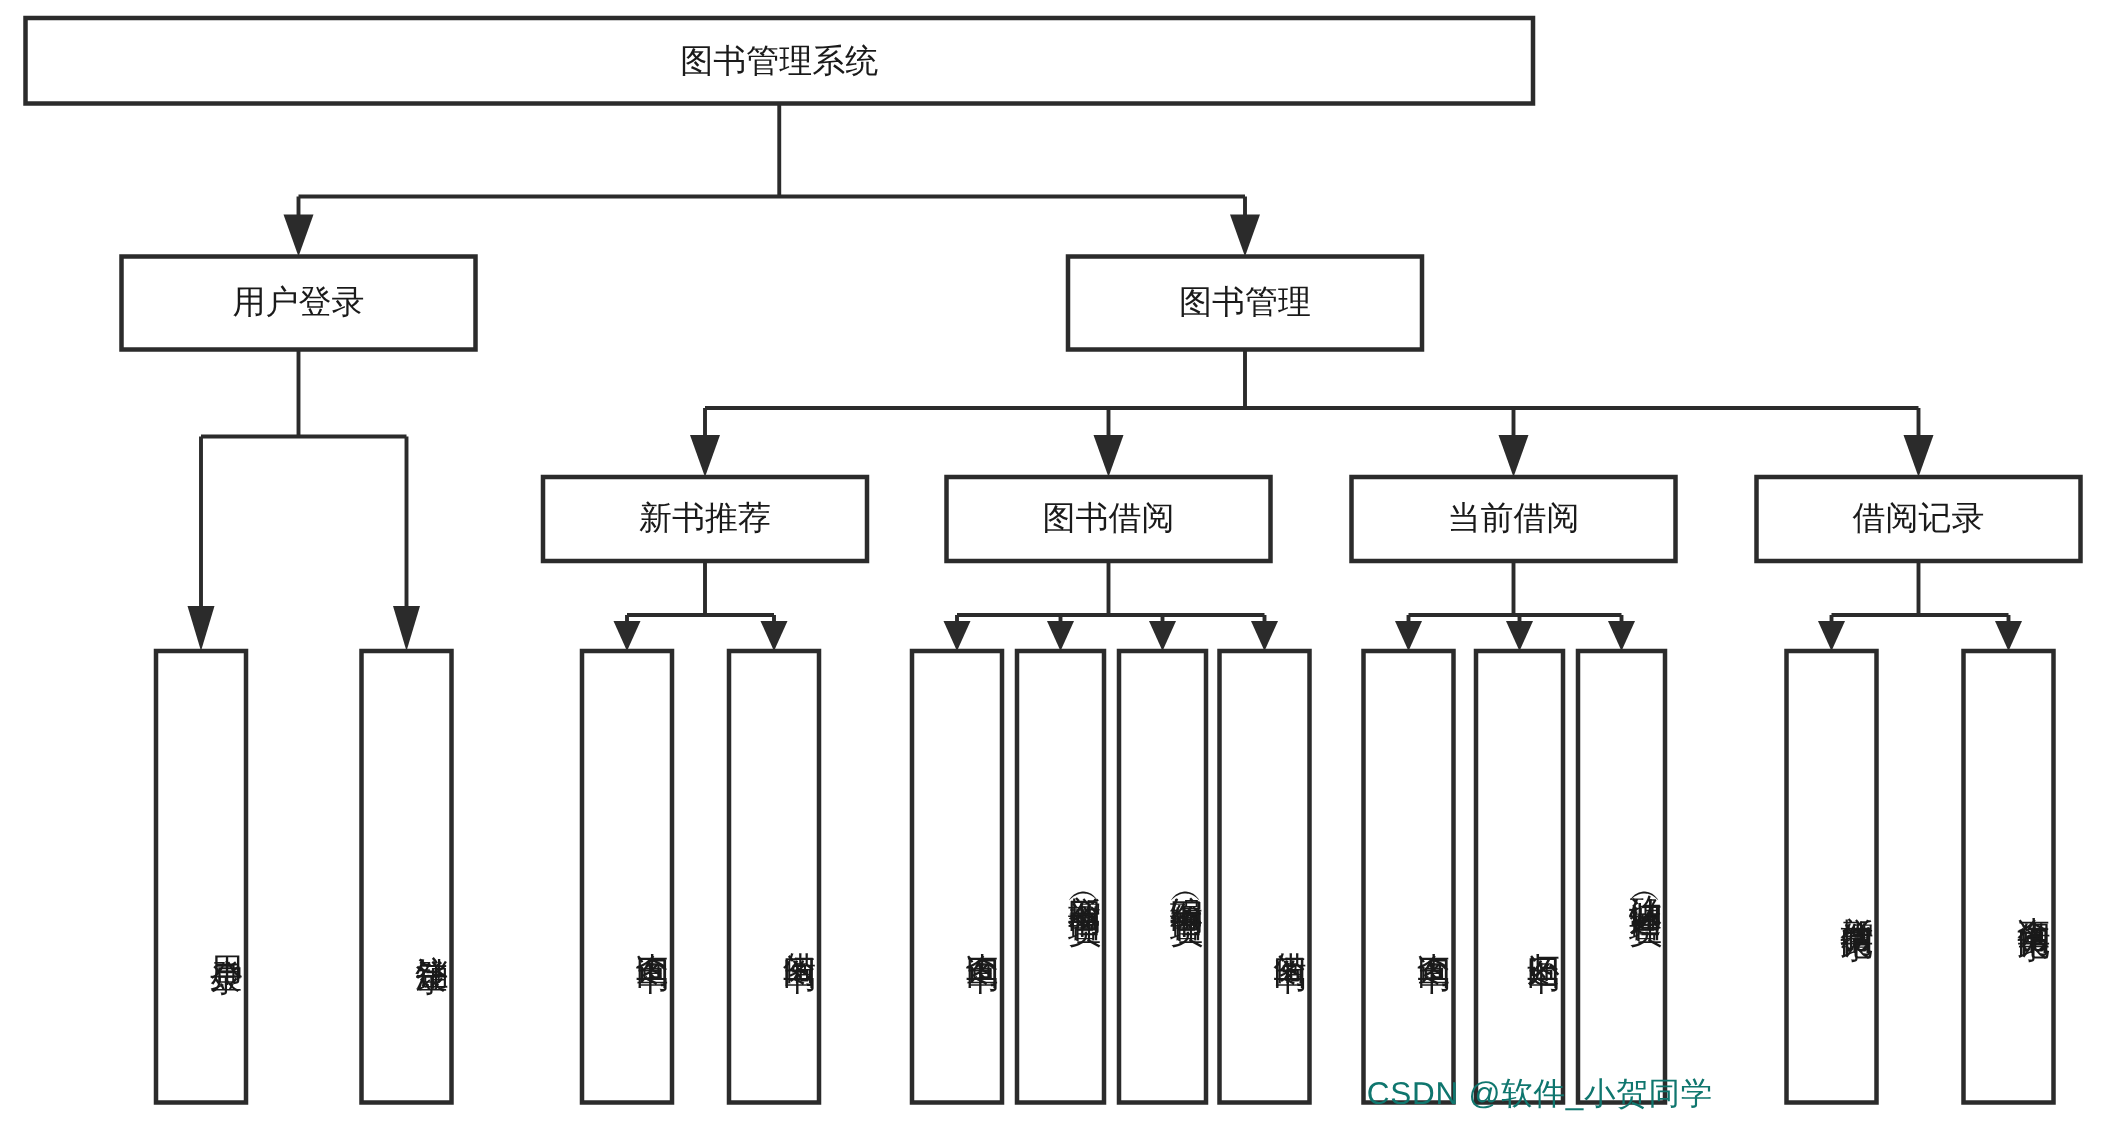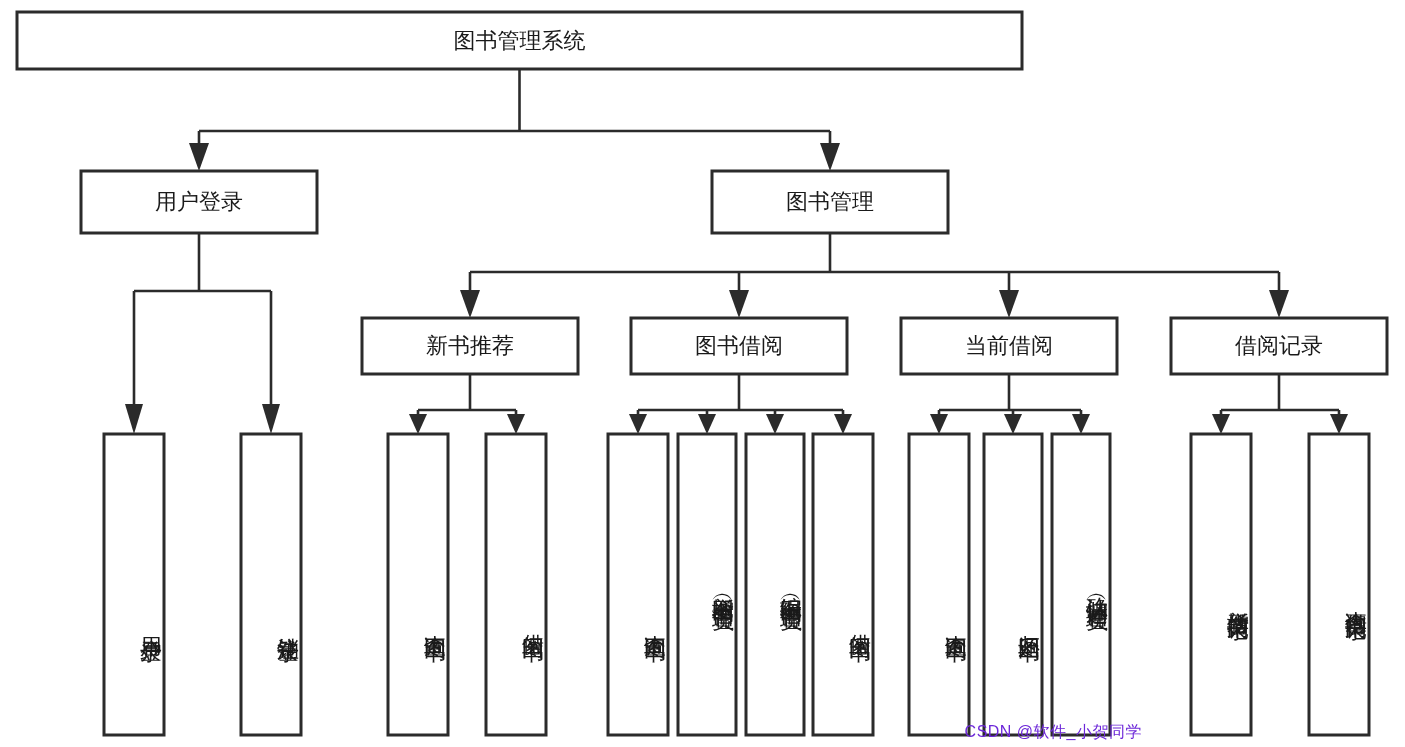--- a/index.html
+++ b/index.html
@@ -61,22 +61,22 @@
     display: flex;
     align-items: flex-start;
     justify-content: center;
     pointer-events: none;
   }
   .watermark {
     position: absolute;
     right: 8px;
     bottom: 4px;
     font-family: "Liberation Sans", "DejaVu Sans", sans-serif;
-    font-size: 16px;
-    color: #6d28d9;
+    font-size: 21px;
+    color: #0f766e;
     white-space: nowrap;
     letter-spacing: 0.5px;
   }
 </style>
 </head>
 <body>
 
 <div id="diagram-root">
 
   <svg id="flow" viewBox="0 0 1405 747" xmlns="http://www.w3.org/2000/svg">

